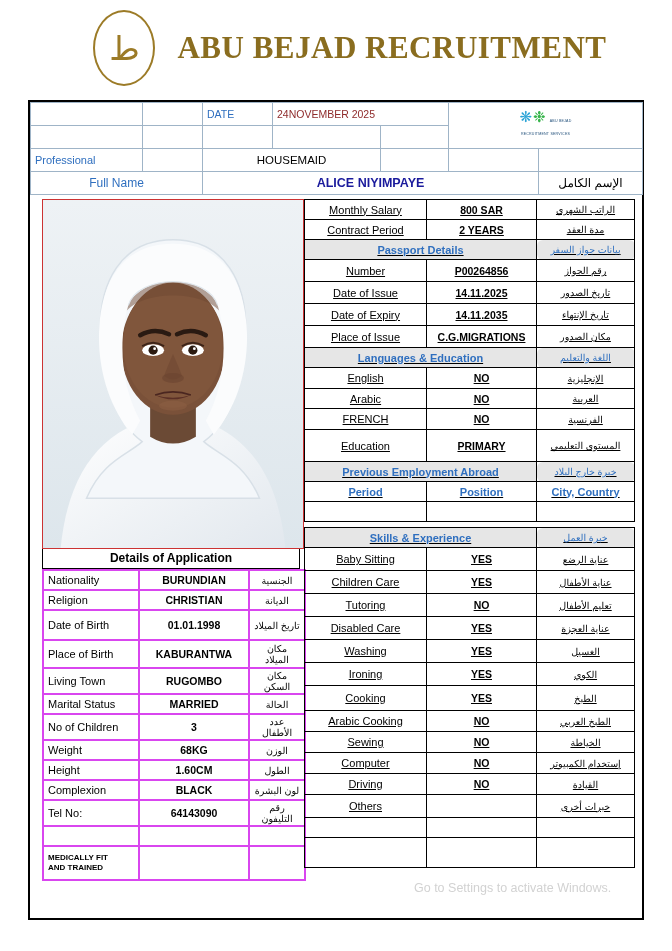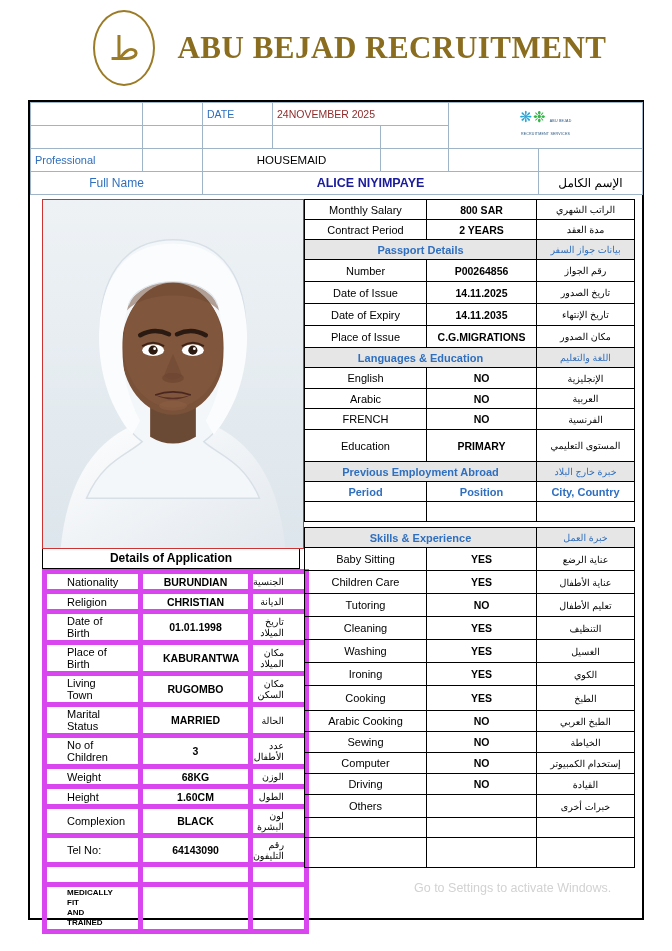--- a/index.html
+++ b/index.html
@@ -83,59 +83,59 @@
   .prof-val { text-align: center; font-size: 11.5px; }
   .fullname-label { color: #2f6fbf; font-size: 12px; text-align: center; }
   .fullname-val {
     text-align: center; font-weight: bold; color: #1a1a9c; font-size: 12.5px;
   }
   .ar-right { font-size: 12px; text-align: center; direction: rtl; }
 
   
   .body-wrap { display: flex; padding: 0 2px; }
   .left-col { width: 268px; padding-left: 10px; padding-top: 4px; }
-  .right-col { width: 334px; padding-left: 4px; padding-top: 4px; }
+  .right-col { width: 334px; padding-left: 4px; padding-top: 4px; text-decoration: underline; }
 
   
   .photo-box {
     width: 262px; height: 350px;
     border: 1px solid #cc3333;
     overflow: hidden;
     position: relative;
     background: #e9eef2;
   }
   .photo-svg { display: block; width: 100%; height: 100%; }
 
   
   .details-title {
     border: 1px solid #000; border-top: none;
     text-align: center; font-weight: bold; font-size: 12px; height: 20px;
     line-height: 18px;
   }
   .details-table { width: 262px; table-layout: fixed; }
-  .details-table td { border: 5px solid #d946ef; height: 20px; padding: 1px 20px; }
+  .details-table td { border: 2px solid #d946ef; height: 20px; padding: 1px 4px; }
   .d-label { font-size: 11px; padding-left: 4px; }
   .d-val { text-align: center; font-weight: bold; font-size: 10.5px; margin-left: 12px; }
   .d-ar { text-align: center; font-size: 9.5px; direction: rtl; }
   .medical {
     font-size: 8px; font-weight: bold; line-height: 10px; padding: 2px 3px;
     vertical-align: middle;
   }
 
   
   .r-table { width: 330px; table-layout: fixed; }
   .r-table td { border: 1px solid #000; height: 20px; padding: 1px 3px; }
   .r-label { text-align: center; font-size: 11px; }
   .r-val { text-align: center; font-weight: bold; font-size: 10.5px; }
   .r-ar { text-align: center; font-size: 9.5px; direction: rtl; }
   .sec-head {
     background: #e6e6e6; text-align: center; font-weight: bold;
     color: #2f6fbf; font-size: 11px;
   }
-  .sec-head-ar { background: #e6e6e6; text-align: center; font-size: 9.5px; color: #2f6fbf; direction: rtl; }
+  .sec-head-ar { background: #e6e6e6; text-align: center; font-size: 9.5px; color: #2f6fbf; direction: rtl; border-radius: 6px; }
   .col-head {
     text-align: center; font-weight: bold; color: #2f6fbf; font-size: 11px;
   }
   .blank-row td { height: 20px; }
 
   
   .watermark {
     position: absolute;
     right: 28px; bottom: 54px;
     text-align: left;
@@ -451,23 +451,23 @@
             <td class="r-label" style="height:23px">Children Care</td>
             <td class="r-val">YES</td>
             <td class="r-ar">عناية الأطفال</td>
           </tr>
           <tr>
             <td class="r-label" style="height:23px">Tutoring</td>
             <td class="r-val">NO</td>
             <td class="r-ar">تعليم الأطفال</td>
           </tr>
           <tr>
-            <td class="r-label" style="height:23px">Cleaning</td>
+            <td class="r-label" style="height:23px">Disabled Care</td>
             <td class="r-val">YES</td>
-            <td class="r-ar">التنظيف</td>
+            <td class="r-ar">عناية العجزة</td>
           </tr>
           <tr>
             <td class="r-label" style="height:23px">Washing</td>
             <td class="r-val">YES</td>
             <td class="r-ar">الغسيل</td>
           </tr>
           <tr>
             <td class="r-label" style="height:23px">Ironing</td>
             <td class="r-val">YES</td>
             <td class="r-ar">الكوي</td>

